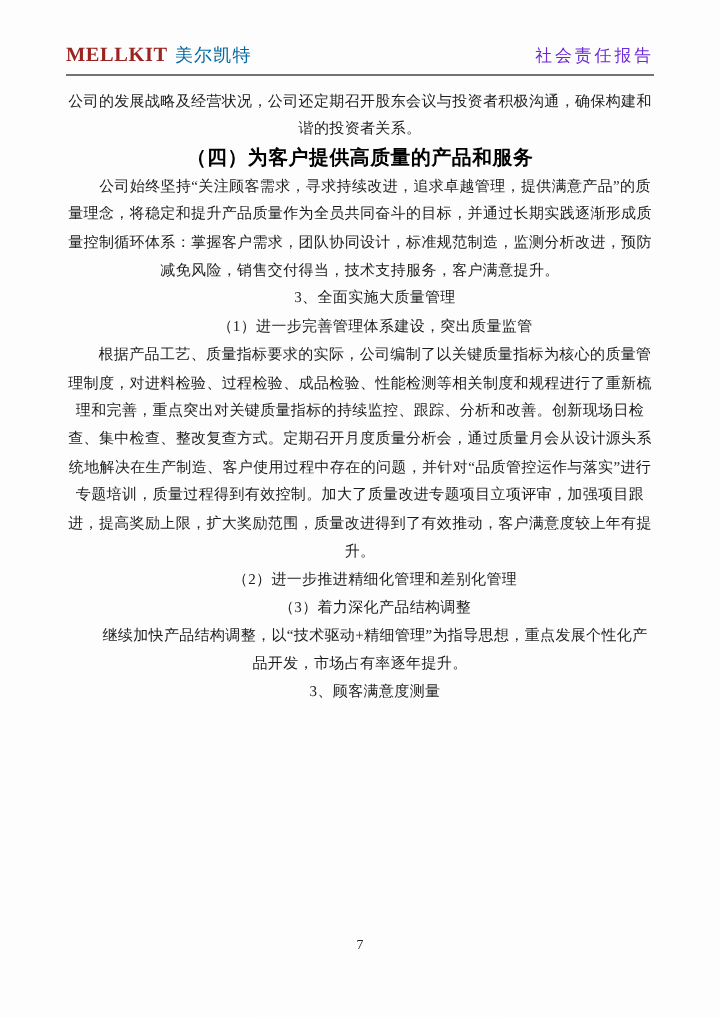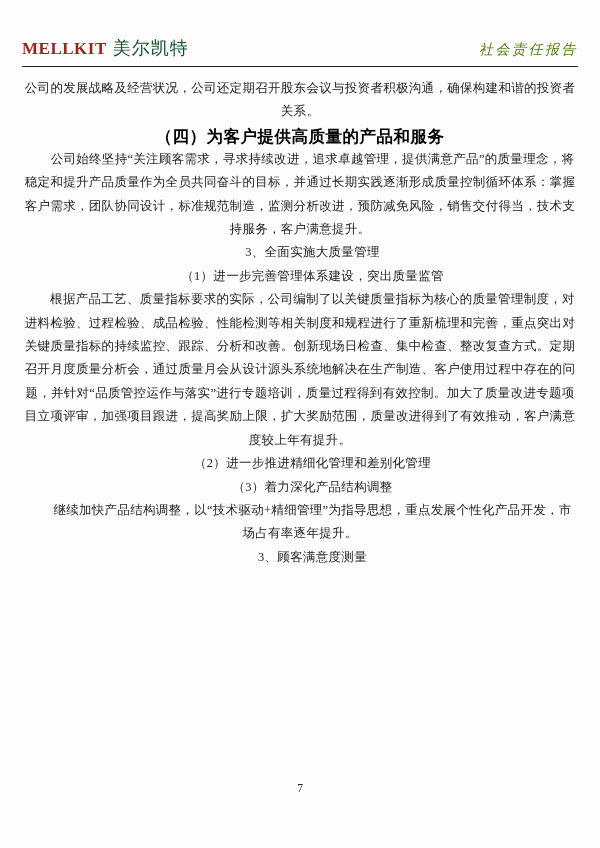--- a/index.html
+++ b/index.html
@@ -4,21 +4,21 @@
 <style>
   html, body {
     margin: 0;
     padding: 0;
     background: #ffffff;
   }
   .page {
     width: 600px;
     height: 848px;
     box-sizing: border-box;
-    padding: 0 22px;
+    padding: 0 55px;
     position: relative;
     background: #fdfdfd;
     font-family: "Liberation Serif", "DejaVu Serif", serif;
     color: #1d1d1d;
     overflow: hidden;
   }
   
   .header {
     padding-top: 36px;
     padding-bottom: 6px;
@@ -33,29 +33,28 @@
     gap: 6px;
   }
   .logo-en {
     font-family: "Liberation Serif", "DejaVu Serif", serif;
     font-size: 17px;
     font-weight: 600;
     letter-spacing: 0.5px;
     color: #9b2420;
   }
   .logo-cn {
-    font-size: 18px;
-    color: #14532d;
+    font-size: 15px;
+    color: #0369a1;
     letter-spacing: 1px;
   }
   .header-right {
     font-size: 14px;
-    font-style: italic;
     letter-spacing: 2.5px;
-    color: #4d7c0f;
+    color: #6d28d9;
     text-align: right;
   }
   
   .doc {
     margin-top: 10px;
     font-size: 12.5px;
     line-height: 23.4px;
     text-align: justify;
     text-justify: inter-character;
     letter-spacing: 0.3px;

